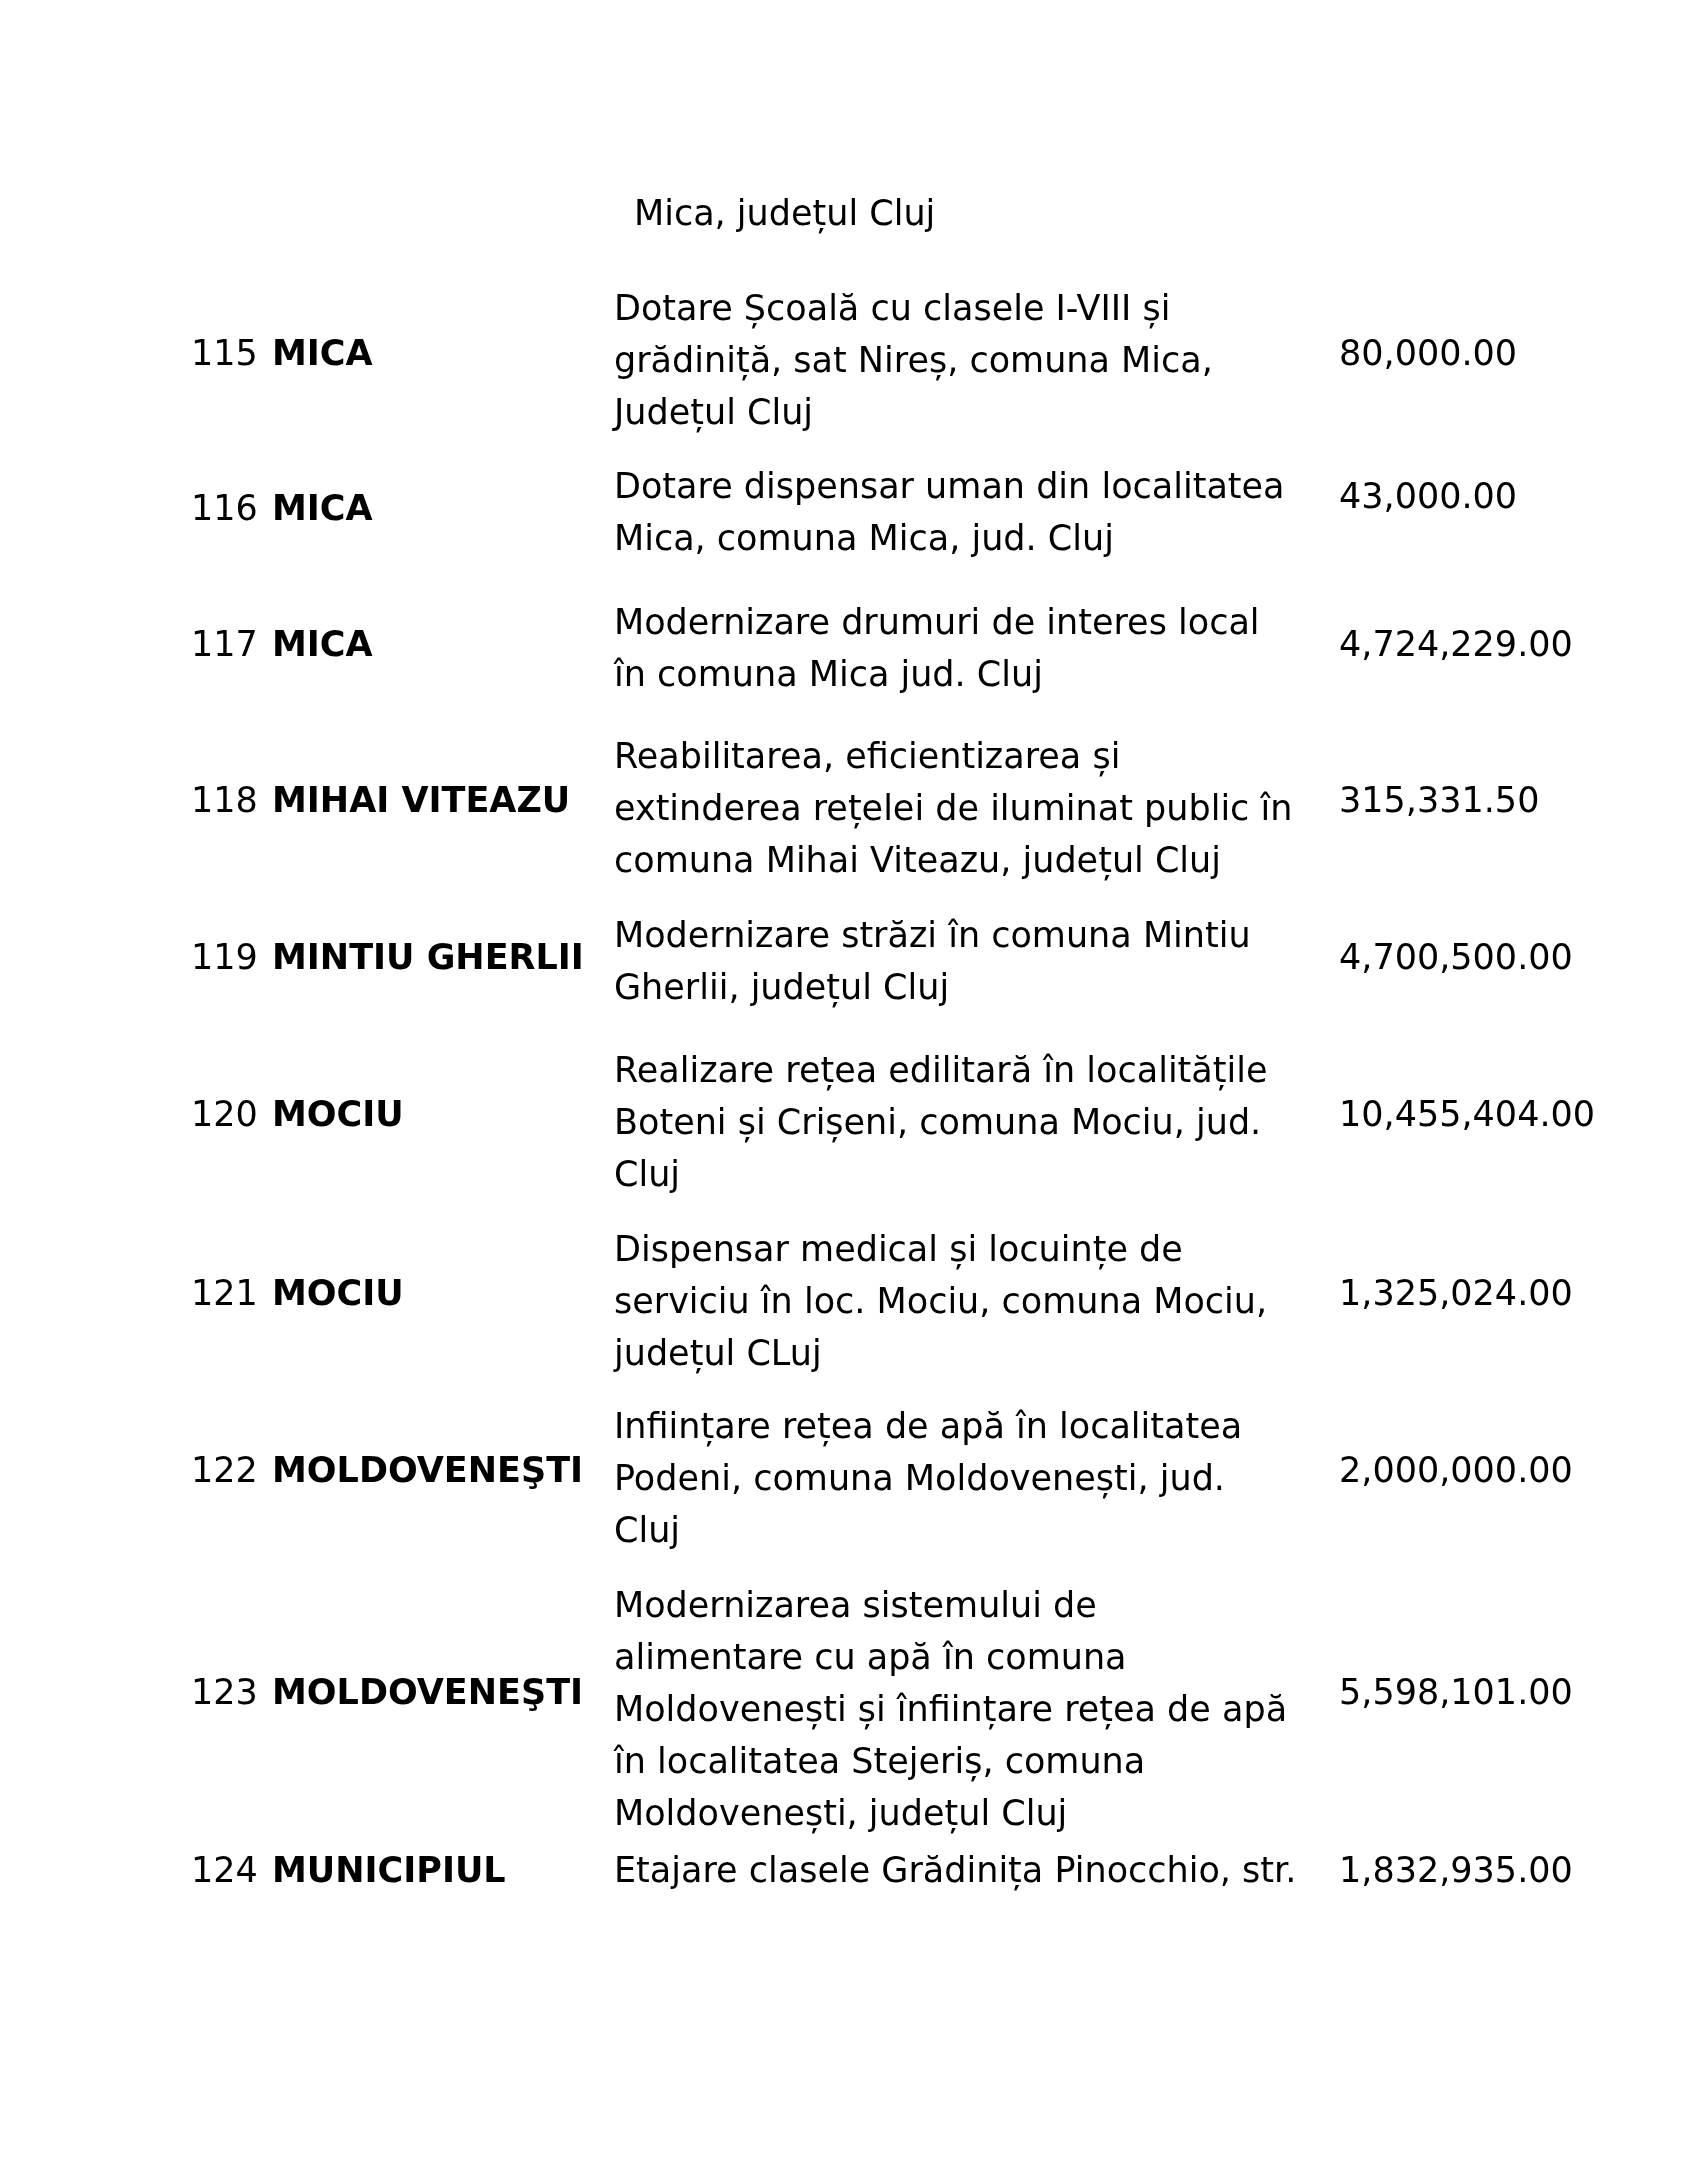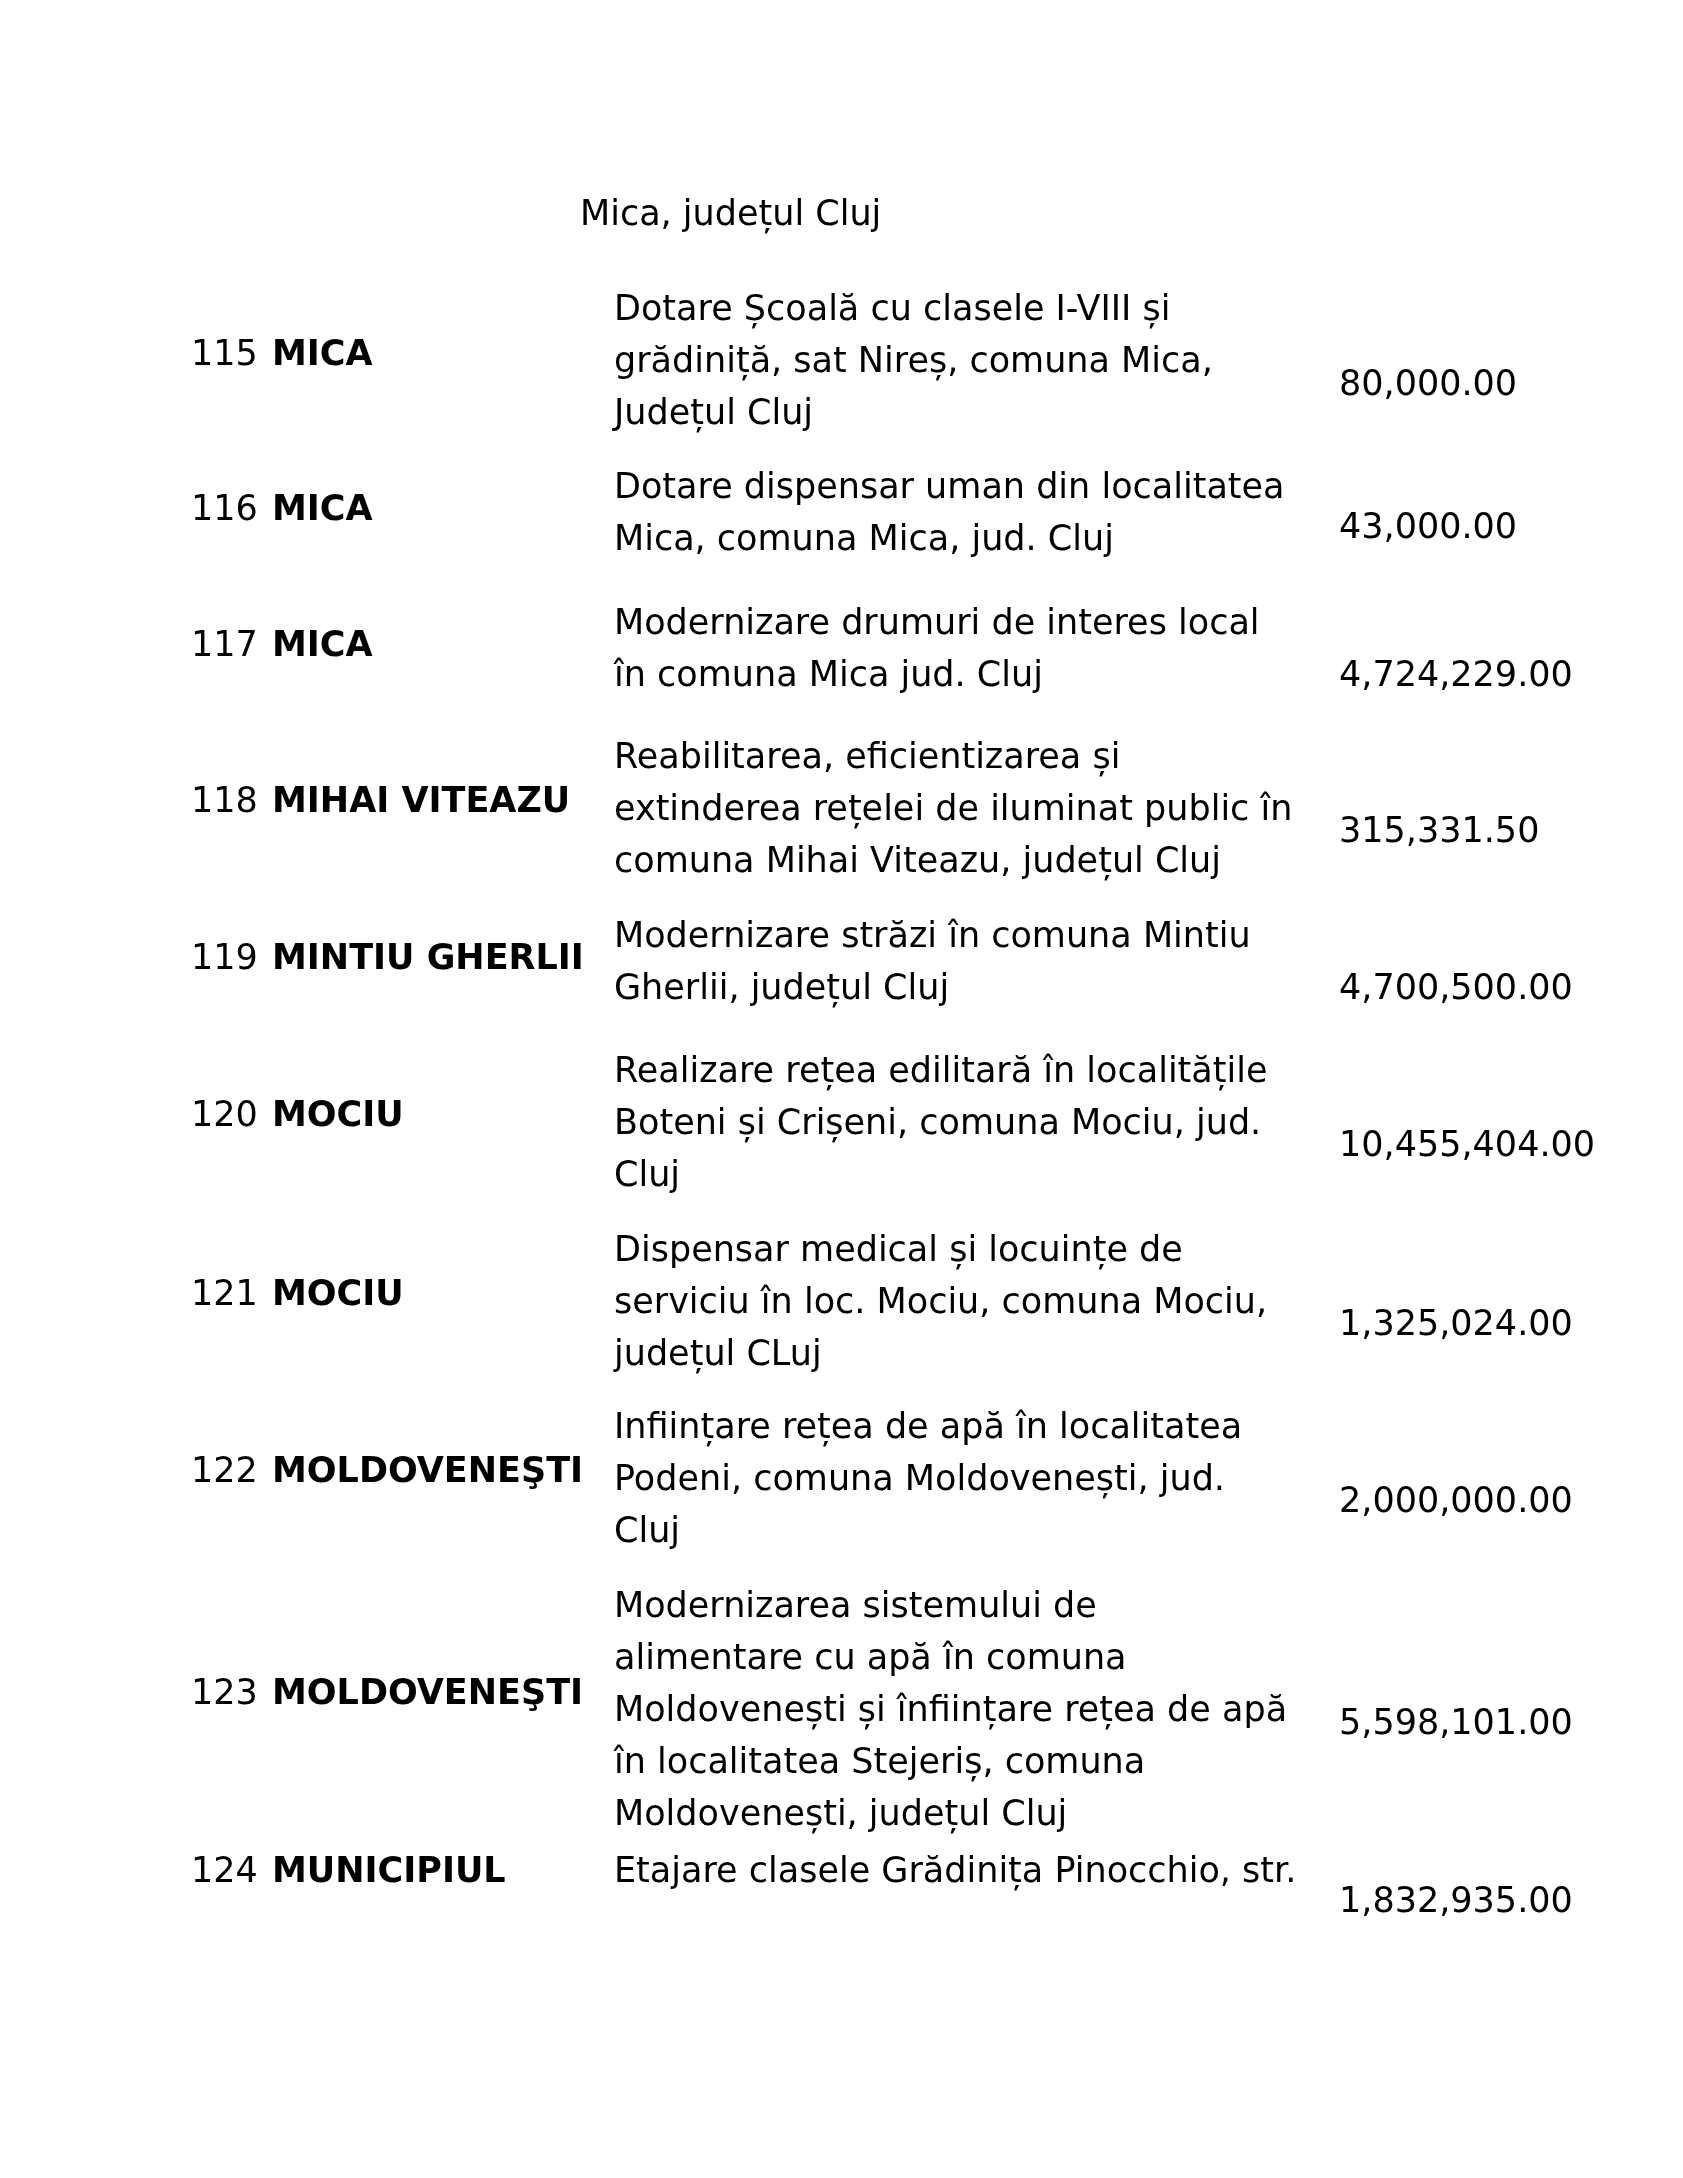--- a/index.html
+++ b/index.html
@@ -3,22 +3,22 @@
 <meta charset="utf-8">
 <style>
   html, body { margin:0; padding:0; background:#ffffff; }
   body { width:1683px; height:2178px; position:relative; overflow:hidden;
          font-family:"DejaVu Sans", sans-serif; color:#000; font-size:35px; }
   .row { position:absolute; left:0; width:1683px; }
   .cell { position:absolute; top:0; line-height:52px; white-space:pre-line; }
   .num { left:191px; }
   .name { left:272px; font-weight:bold;text-align:right; }
   .desc { left:614px; width:733px; }
-  .val { left:1339px;margin-top:30px; }
-  .cont { position:absolute; left:580px; top:191px; line-height:44px; }
+  .val { left:1339px; }
+  .cont { position:absolute; left:634px; top:191px; line-height:44px; }
 </style>
 </head>
 <body>
 
 <div class="cont">Mica, județul Cluj</div>
 
 <div class="row" style="top:282px;">
   <div class="cell num" style="top:45px">115</div>
   <div class="cell name" style="top:45px">MICA</div>
   <div class="cell desc">Dotare Școală cu clasele I-VIII și

